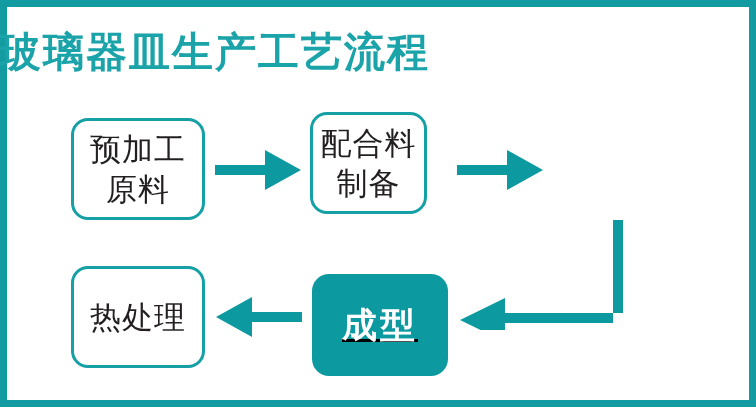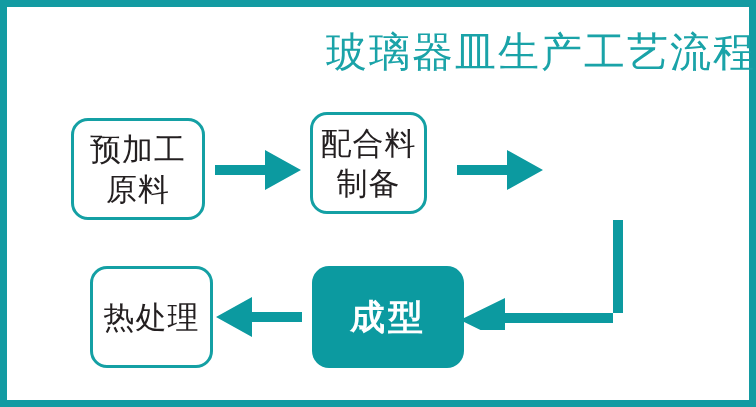--- a/index.html
+++ b/index.html
@@ -29,26 +29,26 @@
   .frame-bottom { left: 0;   top: 400px; width: 756px; height: 7px; }
   .frame-left   { left: 0;   top: 0;    width: 7px;  height: 407px; }
   .frame-right  { left: 749px; top: 0;  width: 7px;  height: 407px; }
 
   
   .title {
     position: absolute;
     left: 0;
     top: 27px;
     width: 756px;
-    text-align: right;
+    text-align: left;
     color: #1AA3A8;
     font-size: 41px;
     line-height: 50px;
     letter-spacing: 2px;
-    font-weight: 400;
+    font-weight: 700;
     white-space: nowrap;
   }
 
   
   .node {
     position: absolute;
     box-sizing: border-box;
     display: flex;
     flex-direction: column;
     align-items: center;
@@ -75,22 +75,22 @@
     font-weight: bold;
     font-size: 35px;
     line-height: 44px;
     letter-spacing: 3px;
   }
 
   
   #node-raw-material   { left: 71px;  top: 118px; width: 134px; height: 102px; }
   #node-batch-prep     { left: 310px; top: 112px; width: 117px; height: 102px; text-align: center; }
   #node-melting        { left: 552px; top: 118px; width: 134px; height: 102px; }
-  #node-heat-treatment { left: 71px;  top: 266px; width: 123px; height: 102px; margin-left: 19px; }
-  #node-forming        { left: 312px; top: 266px; width: 152px; height: 102px; }
+  #node-heat-treatment { left: 71px;  top: 266px; width: 134px; height: 102px; }
+  #node-forming        { left: 312px; top: 274px; width: 136px; height: 102px; text-decoration: underline; }
 
   
   .arrow-svg { position: absolute; }
   #arrow-1 { left: 215px; top: 145px; width: 86px; height: 50px; }
   #arrow-2 { left: 457px; top: 145px; width: 86px; height: 50px; }
   #arrow-3 { left: 216px; top: 292px; width: 86px; height: 50px; }
   #arrow-elbow { left: 460px; top: 220px; width: 230px; height: 110px; }
 </style>
 </head>
 <body>

